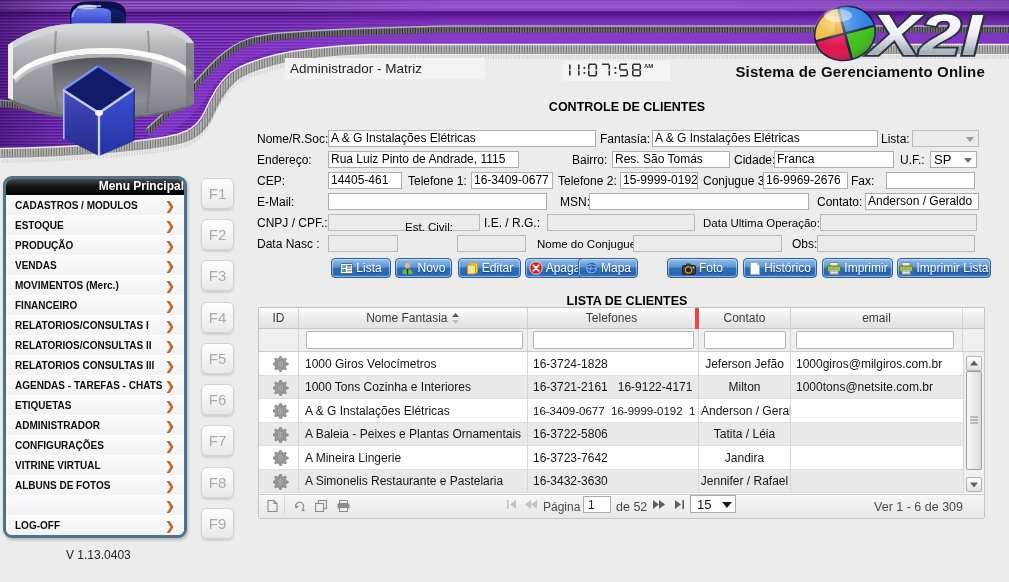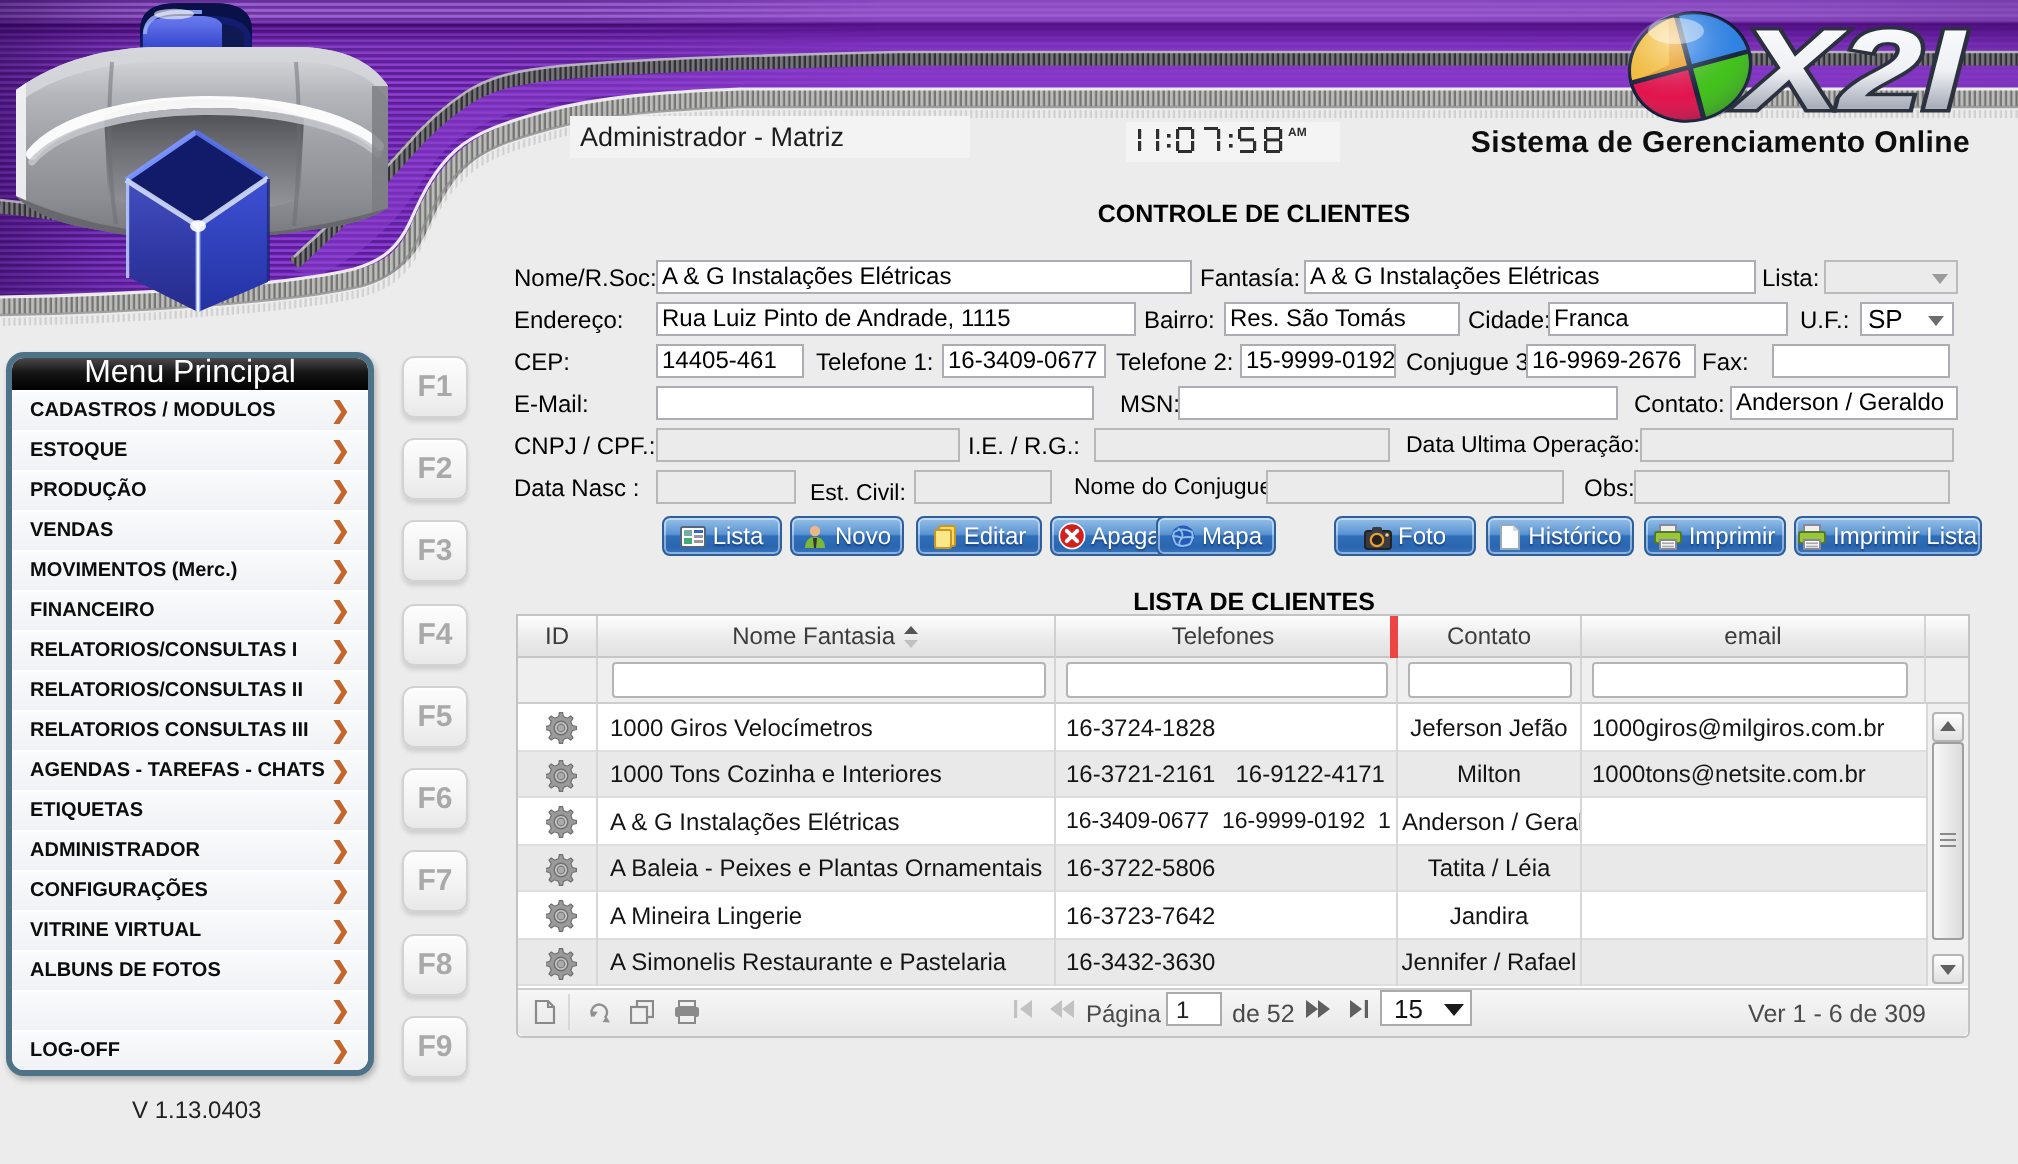--- a/index.html
+++ b/index.html
@@ -12,21 +12,21 @@
 .sel.g{background:#ebebeb;border-color:#bbb;}
 .sel .ar{position:absolute;right:4px;top:5.5px;width:0;height:0;border-left:4px solid transparent;border-right:4px solid transparent;border-top:5px solid #6d6d6d;}
 .sel.g .ar{border-top-color:#9a9a9a;}
 .btn{position:absolute;height:20px;box-sizing:border-box;border:1px solid #2b5f9e;border-radius:4px;background:linear-gradient(to bottom,#96c0e8 0%,#5a94d2 45%,#2f6fba 50%,#2a66af 80%,#3a77c2 100%);box-shadow:inset 0 0 0 1px rgba(255,255,255,.45);color:#fff;font-size:12px;text-align:center;line-height:18px;white-space:nowrap;text-shadow:0 1px 1px rgba(0,0,50,.4);}
 .btn svg{vertical-align:-3px;margin-right:3px;}
 
 .gcell{position:absolute;box-sizing:border-box;font-size:12px;color:#141414;line-height:23px;white-space:nowrap;overflow:hidden;}
 .fin{position:absolute;height:18px;box-sizing:border-box;border:1px solid #b4b4b4;border-radius:2px;background:#fff;}
 .mi{position:relative;height:20px;box-sizing:border-box;font-size:10px;font-weight:bold;color:#0c0c0c;line-height:19.5px;padding-left:9px;letter-spacing:0;border-top:1px solid #fff;background:linear-gradient(to bottom,#fafbfc,#f0f2f5);}
 .mi .arr{position:absolute;right:9px;top:0.5px;color:#c4662a;font-size:11.5px;font-weight:bold;}
-.fk{position:absolute;left:201px;width:33px;height:31px;box-sizing:border-box;border:1px solid #d2d2d2;border-radius:6px;background:linear-gradient(to bottom,#fdfdfd,#f2f2f2 60%,#e8e8e8);box-shadow:0 2px 2px rgba(0,0,0,.12), inset 0 1px 0 #fff;color:#a9a9a9;font-size:15px;text-align:center;line-height:29px;font-weight:bold;}
+.fk{position:absolute;left:201px;width:33px;height:31px;box-sizing:border-box;border:1px solid #d2d2d2;border-radius:6px;background:linear-gradient(to bottom,#fdfdfd,#f2f2f2 60%,#e8e8e8);box-shadow:0 2px 2px rgba(0,0,0,.12), inset 0 1px 0 #fff;color:#a9a9a9;font-size:15px;text-align:center;line-height:29px;}
 </style>
 </head>
 <body>
 
 <svg class="ab" style="left:0;top:0" width="1009" height="235" viewBox="0 0 1009 235">
 <defs>
 <linearGradient id="pg" x1="0" y1="0" x2="0" y2="1">
  <stop offset="0" stop-color="#9350cb"></stop>
  <stop offset="0.05" stop-color="#9c5cd2"></stop>
  <stop offset="0.065" stop-color="#8a44c4"></stop>
@@ -254,21 +254,21 @@
 <div class="lb" style="left:257px;top:130px">Nome/R.Soc:</div>
 <div class="ip" style="left:328px;top:130px;width:268px">A &amp; G Instalações Elétricas</div>
 <div class="lb" style="left:600px;top:130px">Fantasía:</div>
 <div class="ip" style="left:652px;top:130px;width:226px">A &amp; G Instalações Elétricas</div>
 <div class="lb" style="left:881px;top:130px">Lista:</div>
 <div class="sel g" style="left:912px;top:130px;width:67px">
     <span class="ar"></span>
   </div>
 
 <div class="lb" style="left:257px;top:151px">Endereço:</div>
-<div class="ip" style="left:328px;top:151px;width:240px">Rua Luiz Pinto de Andrade, 1115</div>
+<div class="ip" style="left:328px;top:151px;width:191px">Rua Luiz Pinto de Andrade, 1115</div>
 <div class="lb" style="left:572px;top:151px">Bairro:</div>
 <div class="ip" style="left:612px;top:151px;width:118px">Res. São Tomás</div>
 <div class="lb" style="left:734px;top:151px">Cidade:</div>
 <div class="ip" style="left:774px;top:151px;width:120px">Franca</div>
 <div class="lb" style="left:900px;top:151px">U.F.:</div>
 <div class="sel" style="left:930px;top:151px;width:47px">SP<span class="ar"></span></div>
 
 <div class="lb" style="left:257px;top:172px">CEP:</div>
 <div class="ip" style="left:328px;top:172px;width:74px">14405-461</div>
 <div class="lb" style="left:408px;top:172px">Telefone 1:</div>
@@ -289,21 +289,21 @@
 
 <div class="lb" style="left:257px;top:214px">CNPJ / CPF.:</div>
 <div class="ip g" style="left:328px;top:214px;width:152px"></div>
 <div class="lb" style="left:484px;top:214px">I.E. / R.G.:</div>
 <div class="ip g" style="left:547px;top:214px;width:148px"></div>
 <div class="lb" style="left:703px;top:214px;font-size:11.5px">Data Ultima Operação:</div>
 <div class="ip g" style="left:820px;top:214px;width:157px"></div>
 
 <div class="lb" style="left:257px;top:235px">Data Nasc :</div>
 <div class="ip g" style="left:328px;top:235px;width:70px"></div>
-<div class="lb" style="left:405px;top:238px;font-size:11.5px">Est. Civil:</div>
+<div class="lb" style="left:405px;top:218px;font-size:11.5px">Est. Civil:</div>
 <div class="ip g" style="left:457px;top:235px;width:69px"></div>
 <div class="lb" style="left:537px;top:235px;font-size:11.5px">Nome do Conjugue:</div>
 <div class="ip g" style="left:633px;top:235px;width:149px"></div>
 <div class="lb" style="left:792px;top:235px">Obs:</div>
 <div class="ip g" style="left:817px;top:235px;width:158px"></div>
 
 <div class="btn" style="left:331px;top:258px;width:60px"><svg width="13" height="13" viewBox="0 0 13 13">
       <rect x="0.5" y="1.5" width="12" height="10" rx="1" fill="#fff" stroke="#567"></rect>
       <rect x="2" y="3" width="4" height="3" fill="#7aa"></rect>
       <rect x="2" y="7" width="4" height="3" fill="#4a7"></rect>
@@ -496,21 +496,21 @@
     <path d="M1,1 L7,5.5 L1,10 Z" fill="#5f5f5f"></path>
     <rect x="8.4" y="1" width="1.6" height="9" fill="#5f5f5f"></rect>
   </svg>
 <div class="ab" style="left:690px;top:495px;width:46px;height:18px;border:1px solid #ababab;background:#fff;box-sizing:border-box;font-size:13px;color:#111;padding:1px 0 0 6px">15</div>
 <svg class="ab" style="left:722px;top:502px" width="10" height="6">
     <path d="M0,0 L10,0 L5,6 Z" fill="#1a1a1a"></path>
   </svg>
 <div class="ab" style="left:800px;top:500px;width:163px;text-align:right;font-size:12.5px;color:#4a4a4a">Ver 1 - 6 de 309</div>
 
 <div class="ab" style="left:3px;top:176px;width:184px;height:362px;box-sizing:border-box;border:3px solid #4e7388;border-radius:9px;background:#f4f6f8;box-shadow:1px 2px 3px rgba(0,0,0,.25), inset 0 0 0 1px #fff;overflow:hidden">
- <div style="height:16px;background:linear-gradient(to bottom,#4a4a4a,#161616 45%,#000);border-radius:5px 5px 0 0;color:#fff;font-size:16px;font-weight:normal;text-align:center;line-height:15px">Menu Principal</div>
+ <div style="height:16px;background:linear-gradient(to bottom,#4a4a4a,#161616 45%,#000);border-radius:5px 5px 0 0;color:#fff;font-size:12px;font-weight:bold;text-align:right;line-height:15px">Menu Principal</div>
  <div class="mi">CADASTROS / MODULOS<span class="arr">❯</span></div>
  <div class="mi">ESTOQUE<span class="arr">❯</span></div>
  <div class="mi">PRODUÇÃO<span class="arr">❯</span></div>
  <div class="mi">VENDAS<span class="arr">❯</span></div>
  <div class="mi">MOVIMENTOS (Merc.)<span class="arr">❯</span></div>
  <div class="mi">FINANCEIRO<span class="arr">❯</span></div>
  <div class="mi">RELATORIOS/CONSULTAS I<span class="arr">❯</span></div>
  <div class="mi">RELATORIOS/CONSULTAS II<span class="arr">❯</span></div>
  <div class="mi">RELATORIOS CONSULTAS III<span class="arr">❯</span></div>
  <div class="mi">AGENDAS - TAREFAS - CHATS<span class="arr">❯</span></div>

